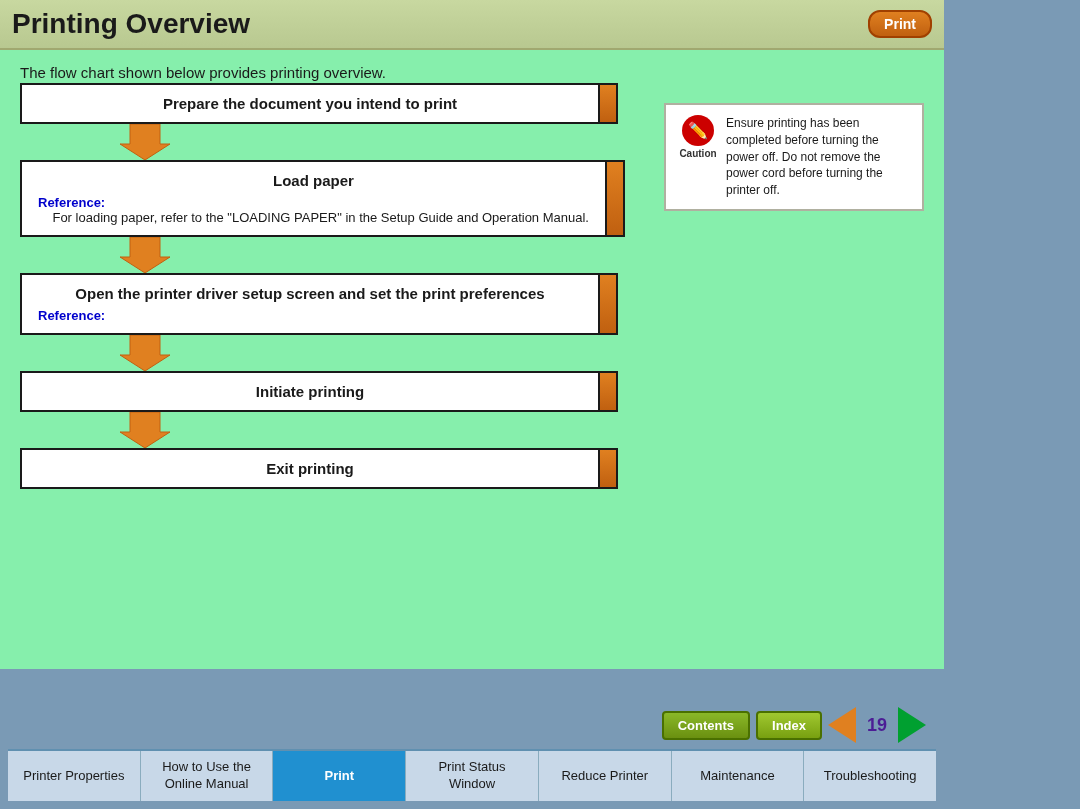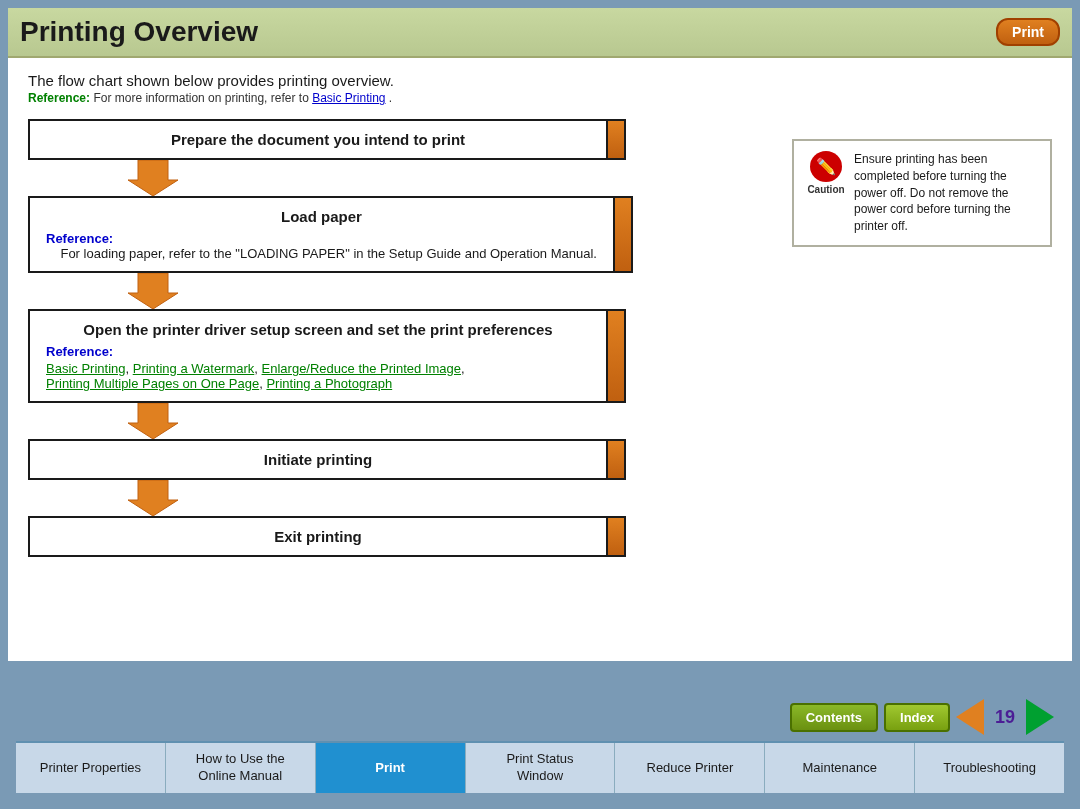--- a/index.html
+++ b/index.html
@@ -5,24 +5,24 @@
     * { box-sizing: border-box; margin: 0; padding: 0; }
     body {
       width: 1080px;
       height: 809px;
       background: #7a9ab5;
       font-family: Arial, sans-serif;
       overflow: hidden;
     }
 
     .outer-container {
-      width: 1080px;
+      width: 944px;
       height: 809px;
       background: #7a9ab5;
-      padding: 8px;
+      padding: 0;
       display: flex;
       flex-direction: column;
     }
 
     .inner-container {
       flex: 1;
       background: #e8e8d8;
       display: flex;
       flex-direction: column;
       overflow: hidden;
@@ -51,21 +51,21 @@
       font-size: 14px;
       padding: 4px 14px;
       border-radius: 12px;
       border: 2px solid #a04000;
     }
 
     
     .main-content {
       flex: 1;
       padding: 14px 20px;
-      background: #ffffff;
+      background: #86efac;
       overflow: hidden;
     }
 
     .intro-text {
       font-size: 15px;
       color: #1a1a1a;
       margin-bottom: 2px;
     }
 
     .reference-line {
@@ -331,26 +331,20 @@
 <div class="outer-container">
   <div class="inner-container">
 
     <div class="header">
       <span class="header-title">Printing Overview</span>
       <span class="header-badge">Print</span>
     </div>
 
     <div class="main-content">
       <p class="intro-text">The flow chart shown below provides printing overview.</p>
-      <p class="reference-line">
-        <span class="ref-label">Reference:</span>
-        <span class="ref-text">For more information on printing, refer to </span>
-        <span class="ref-link">Basic Printing</span>
-        <span class="ref-text">.</span>
-      </p>
 
       <div class="content-row">
         <div class="flowchart-column">
 
           <div class="fc-item">
             <div class="box-with-tab">
               <div class="flow-box">
                 <div class="flow-box-title">Prepare the document you intend to print</div>
               </div>
               <div class="orange-tab"></div>
@@ -381,27 +375,20 @@
               <polygon points="10,0 40,0 40,20 50,20 25,36 0,20 10,20" fill="#e08020" stroke="#c06010" stroke-width="1"></polygon>
             </svg>
           </div>
 
           <div class="fc-item">
             <div class="box-with-tab">
               <div class="flow-box">
                 <div class="flow-box-title">Open the printer driver setup screen and set the print preferences</div>
                 <div class="flow-box-content">
                   <span class="flow-box-ref">Reference:</span><br>
-                  <div class="flow-box-links">
-                    <span class="link">Basic Printing</span>,
-                    <span class="link">Printing a Watermark</span>,
-                    <span class="link">Enlarge/Reduce the Printed Image</span>,<br>
-                    <span class="link">Printing Multiple Pages on One Page</span>,
-                    <span class="link">Printing a Photograph</span>
-                  </div>
                 </div>
               </div>
               <div class="orange-tab"></div>
             </div>
           </div>
 
           <div class="flow-arrow">
             <svg class="arrow-svg" width="50" height="36" viewBox="0 0 50 36">
               <polygon points="10,0 40,0 40,20 50,20 25,36 0,20 10,20" fill="#e08020" stroke="#c06010" stroke-width="1"></polygon>
             </svg>

